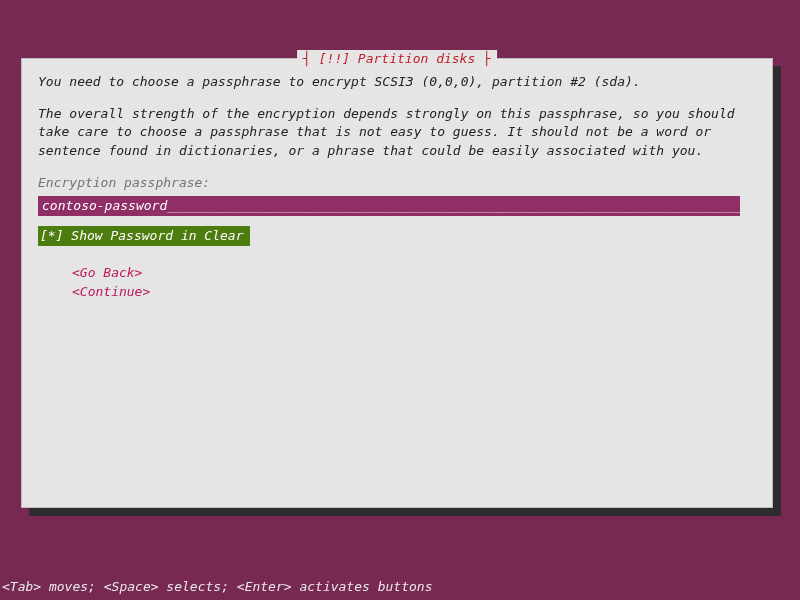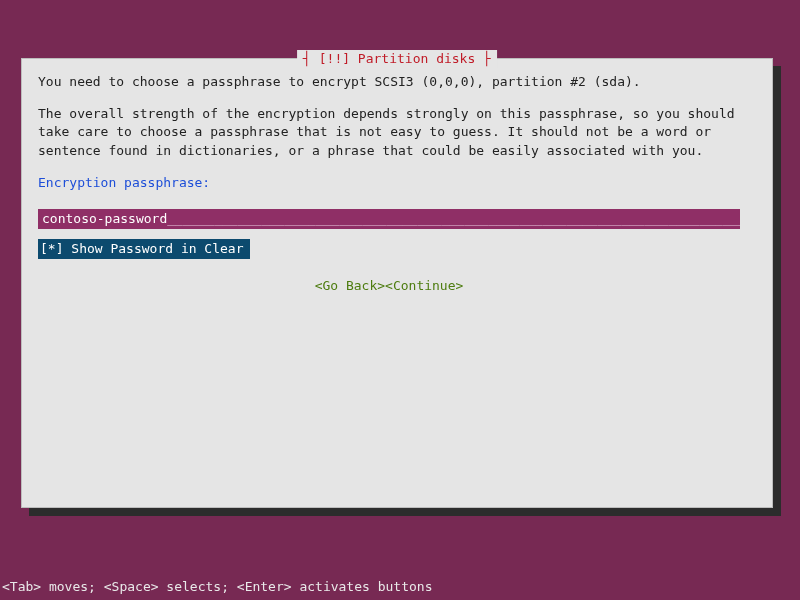--- a/index.html
+++ b/index.html
@@ -1,15 +1,15 @@
 <!DOCTYPE html>
 <html><head>
 <meta charset="utf-8">
 <style>
-  * { margin: 0; padding: 0; box-sizing: border-box; }
+  * { margin: 0; padding: 0; box-sizing: border-box; font-style: italic; }
   html, body { width: 800px; height: 600px; overflow: hidden; }
   body {
     background: #772953;
     font-family: "DejaVu Sans Mono", "Liberation Mono", Consolas, monospace;
     font-size: 13px;
     line-height: 1.4;
     color: #e9e9e9;
     position: relative;
   }
   .dialog-shadow {
@@ -39,46 +39,47 @@
     color: #c01c28;
     white-space: pre;
   }
   .dialog-title::before { content: "┤ "; color: #c01c28; }
   .dialog-title::after  { content: " ├"; color: #c01c28; }
   .dialog-body {
     padding: 14px 32px 10px 16px;
     color: #222;
   }
   .para { margin-bottom: 14px; white-space: pre-wrap; }
-  .field-label { color: #1d4ed8; margin-bottom: 17px; }
+  .field-label { color: #737373; margin-bottom: 4px; }
   .input-row {
     background: #8f2f66;
     color: #fff;
     padding: 1px 4px;
     margin: 4px 0 10px 0;
     letter-spacing: 0;
     white-space: nowrap;
     overflow: hidden;
   }
   .input-fill {
     color: #e8c7dc;
     letter-spacing: 0;
   }
   .show-row {
     display: inline-block;
-    background: #0c4a6e;
+    background: #4d7c0f;
     color: #fff;
     padding: 1px 6px 1px 2px;
     margin-bottom: 18px;
   }
   .buttons {
     display: flex;
-    justify-content: center;
+    justify-content: space-between;
     padding: 0 34px;
-    color: #4d7c0f;
+    color: #be185d;
+    flex-direction: column;
   }
   .btn { cursor: pointer; }
   .helpbar {
     position: absolute;
     left: 0;
     bottom: 2px;
     color: #e9e9e9;
     font-size: 13px;
     padding: 2px 2px;
   }

